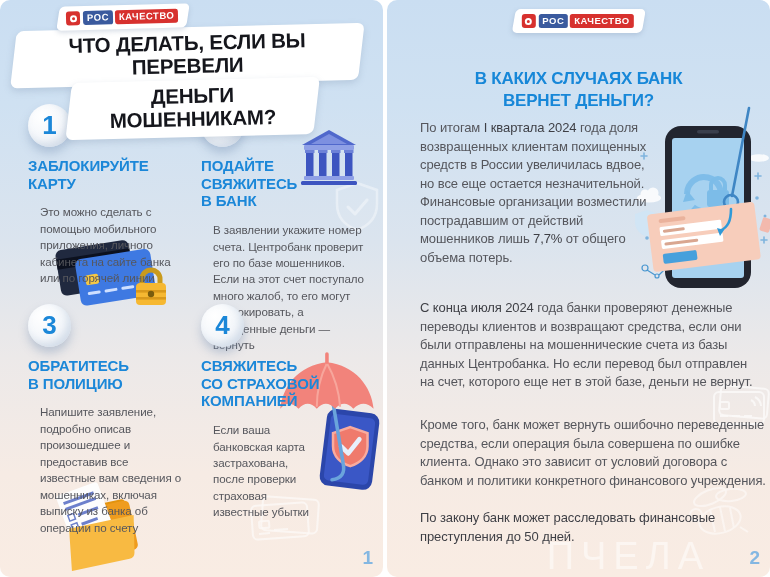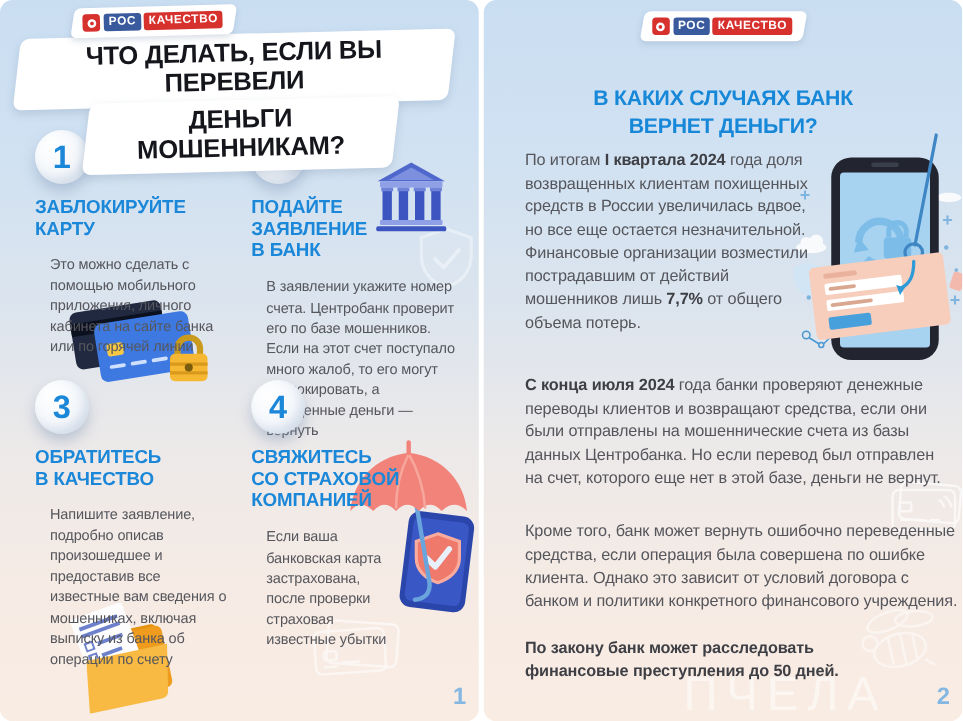--- a/index.html
+++ b/index.html
@@ -53,21 +53,21 @@
   .icon-folder{position:absolute;left:55px;top:479px;width:92px;height:92px;z-index:2;}
   .icon-umbrella{position:absolute;left:276px;top:350px;width:110px;height:142px;z-index:2;}
   .wm-shield{position:absolute;left:332px;top:180px;width:50px;height:56px;opacity:.5;z-index:1;}
   .wm-cards-left{position:absolute;left:248px;top:492px;width:76px;height:54px;opacity:.65;z-index:1;}
   .page-num{position:absolute;right:10px;bottom:8px;color:#84b7e2;font-size:19px;font-weight:700;z-index:6;}
 
   
   .right-title{position:absolute;left:0;right:0;top:54px;text-align:center;color:#1787d8;
       font-size:17px;font-weight:700;line-height:1.3;white-space:pre-line;letter-spacing:-0.2px;z-index:4;}
   .para{position:absolute;left:33px;color:#55565c;font-size:13px;line-height:18.5px;margin:0;letter-spacing:-0.1px;z-index:3;}
-  .para .seg-b{font-weight:700;color:#3e3f45;}
+  .para .seg-b{font-weight:400;color:#3e3f45;}
   .para.p1{top:119px;width:232px;}
   .para.p2{top:299px;width:340px;}
   .para.p3{top:416px;width:346px;}
   .para.p4{top:509px;width:316px;}
   .illustration{position:absolute;left:248px;top:98px;width:136px;height:202px;z-index:2;}
   .wm-card-right{position:absolute;left:324px;top:384px;width:60px;height:44px;opacity:.7;z-index:1;}
   .wm-bee{position:absolute;right:8px;bottom:36px;width:94px;height:58px;opacity:.5;z-index:1;}
   .wm-word{position:absolute;right:60px;bottom:2px;font-size:38px;font-weight:400;
       color:rgba(255,255,255,.5);letter-spacing:7px;z-index:1;line-height:1;}
 </style>
@@ -98,31 +98,31 @@
       <h3 class="step-heading">ЗАБЛОКИРУЙТЕ
 КАРТУ</h3>
       <p class="step-body">Это можно сделать с помощью мобильного приложения, личного кабинета на сайте банка или по горячей линии</p>
     </div>
 
     <div class="step step2">
       <div class="num-circle">
           <span>2</span>
         </div>
       <h3 class="step-heading">ПОДАЙТЕ
-ЗАЯВЛЕНИЕ
+СВЯЖИТЕСЬ
 В БАНК</h3>
       <p class="step-body">В заявлении укажите номер счета. Центробанк проверит его по базе мошенников. Если на этот счет поступало много жалоб, то его могут заблокировать, а украденные деньги — вернуть</p>
     </div>
 
     <div class="step step3">
       <div class="num-circle">
           <span>3</span>
         </div>
       <h3 class="step-heading">ОБРАТИТЕСЬ
-В КАЧЕСТВО</h3>
+В ПОЛИЦИЮ</h3>
       <p class="step-body">Напишите заявление, подробно описав произошедшее и предоставив все известные вам сведения о мошенниках, включая выписку из банка об операции по счету</p>
     </div>
 
     <div class="step step4">
       <div class="num-circle">
           <span>4</span>
         </div>
       <h3 class="step-heading">СВЯЖИТЕСЬ
 СО СТРАХОВОЙ
 КОМПАНИЕЙ</h3>

